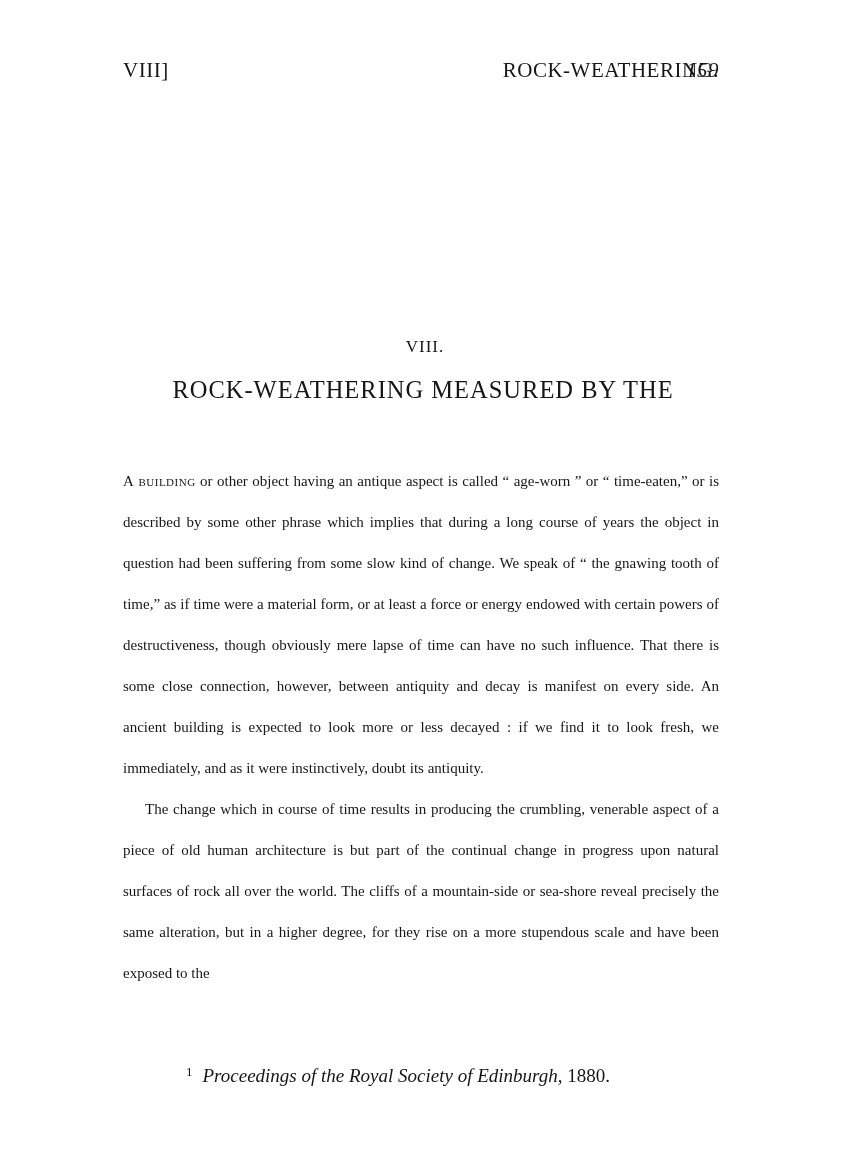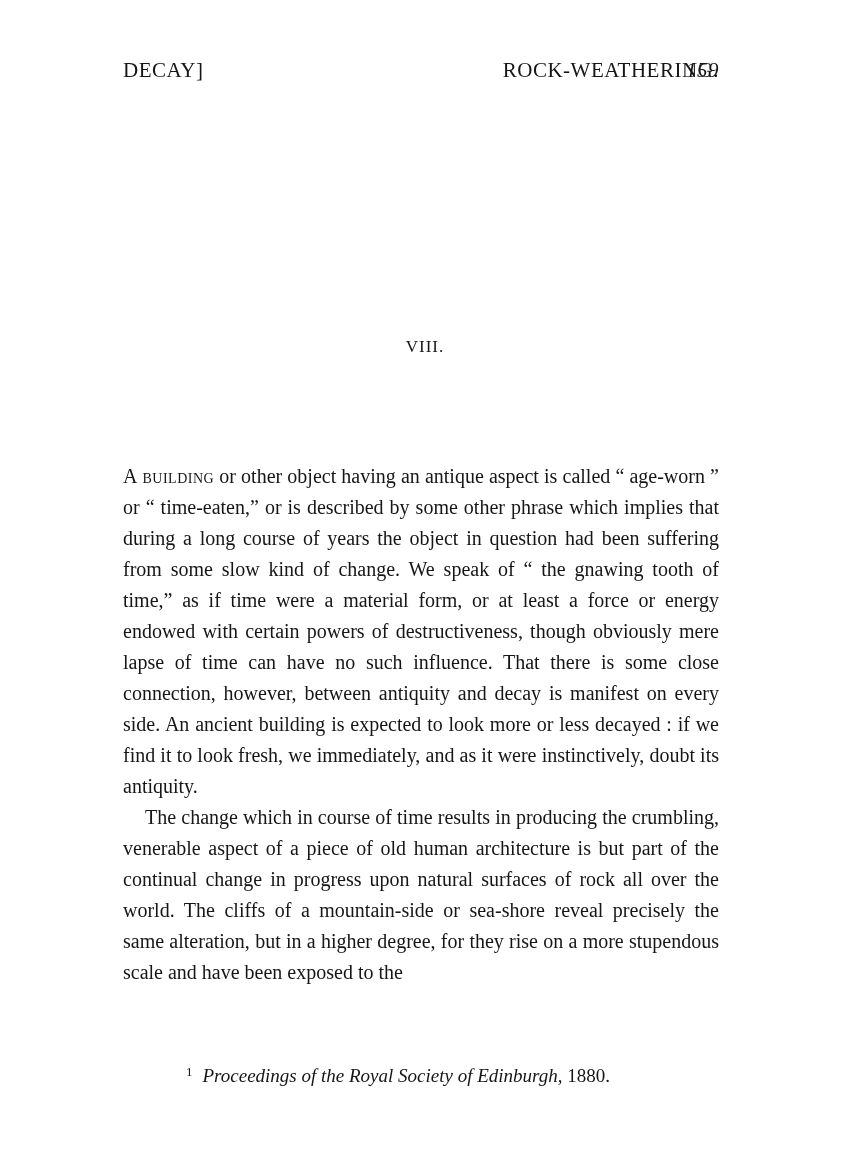--- a/index.html
+++ b/index.html
@@ -19,45 +19,46 @@
     position: absolute; top: 337px; left: 0; right: 0; text-align: center;
     font-family: "Liberation Serif", serif; font-size: 17px; letter-spacing: 1px;
   }
   .chapter-title {
     position: absolute; top: 373px; left: 123px; width: 600px; text-align: center;
     font-family: "Liberation Serif", serif; font-size: 24.5px; line-height: 34px; letter-spacing: 1px;
   }
   .chapter-title sup { font-size: 15px; vertical-align: 9px; letter-spacing: 0; }
   .body-text {
     position: absolute; top: 461px; left: 123px; width: 596px;
-    font-family: "Liberation Serif", serif; font-size: 20px; line-height: 31px;
+    font-family: "Liberation Serif", serif; font-size: 15px; line-height: 41px;
     text-align: justify;
   }
   .body-text p { margin: 0; }
   .body-text p + p { text-indent: 22px; }
   .smallcaps { font-variant: small-caps; letter-spacing: 0.5px; }
   .footnote {
     position: absolute; top: 1064px; left: 186px; width: 520px;
     font-family: "Liberation Serif", serif; font-size: 19px;
   }
   .footnote .mark { font-size: 13px; vertical-align: 6px; margin-right: 10px; }
   .footnote .title { font-style: italic; }
 </style>
 </head>
 <body>
 
 <div class="running-head">
-  <span class="left">DECAY]</span>
+  <span class="left">VIII]</span>
   <span class="center">ROCK-WEATHERING.</span>
   <span class="right">159</span>
 </div>
 
 <div class="chapter-num">VIII.</div>
 
 <div class="chapter-title">
+  <div>ROCK-WEATHERING MEASURED BY THE</div>
 </div>
 
 <div class="body-text">
   <p><span class="smallcaps">A building</span><span> or other object having an antique aspect is called “ age-worn ” or “ time-eaten,” or is described by some other phrase which implies that during a long course of years the object in question had been suffering from some slow kind of change. We speak of “ the gnawing tooth of time,” as if time were a material form, or at least a force or energy endowed with certain powers of destructiveness, though obviously mere lapse of time can have no such influence. That there is some close connection, however, between antiquity and decay is manifest on every side. An ancient building is expected to look more or less decayed : if we find it to look fresh, we immediately, and as it were instinctively, doubt its antiquity.</span></p>
   <p>The change which in course of time results in producing the crumbling, venerable aspect of a piece of old human architecture is but part of the continual change in progress upon natural surfaces of rock all over the world. The cliffs of a mountain-side or sea-shore reveal precisely the same alteration, but in a higher degree, for they rise on a more stupendous scale and have been exposed to the</p>
 </div>
 
 <div class="footnote">
   <span class="mark">1</span><span class="title">Proceedings of the Royal Society of Edinburgh,</span><span> 1880.</span>
 </div>

